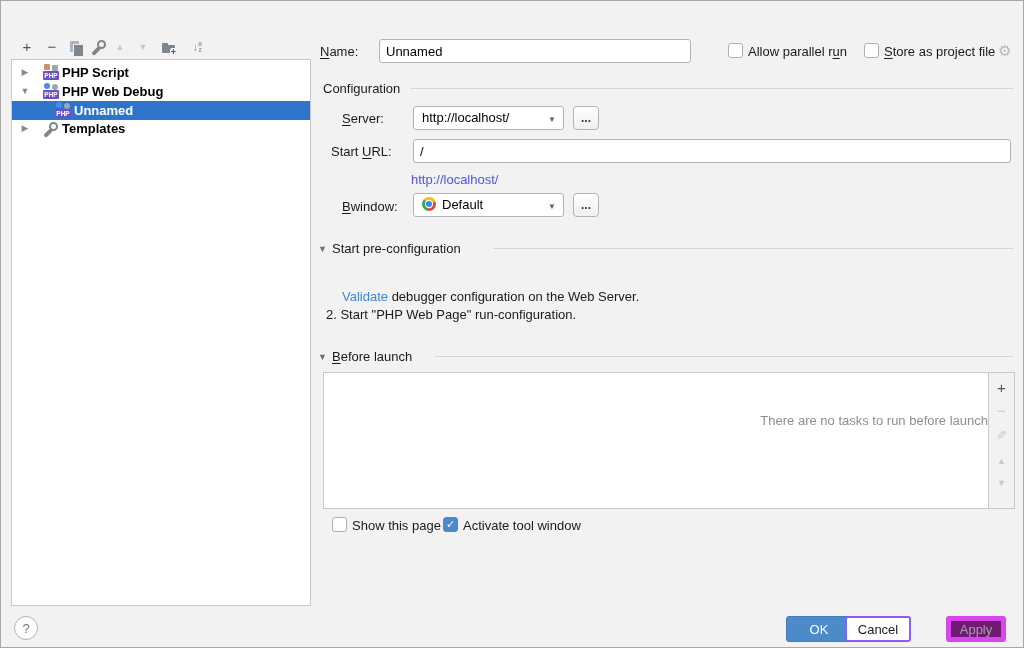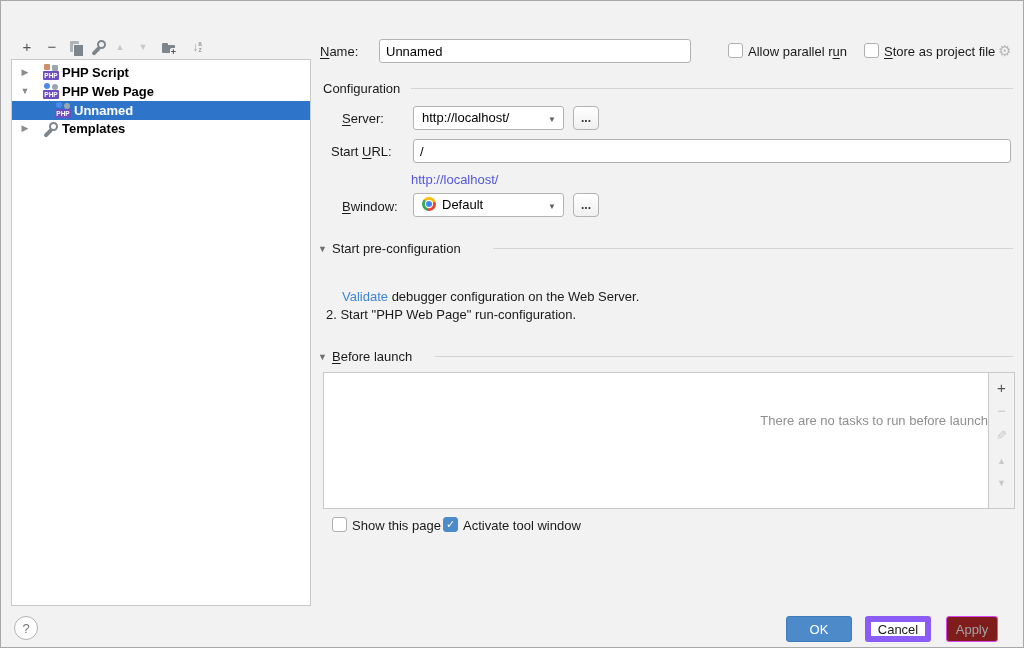--- a/index.html
+++ b/index.html
@@ -102,22 +102,22 @@
   .bl-btn { position:absolute; left:2px; width:21px; height:20px; background:none; border:none; text-align:center;
             font-family:inherit; cursor:pointer; }
   .bl-btn .g { line-height:20px; }
   .pencil { font-size:13px; color:#c5c8ca; display:inline-block; transform:scaleX(-1); }
 
   
   .help-btn { position:absolute; left:13px; top:615px; width:24px; height:24px; border-radius:50%;
               border:1px solid #b3b3b3; background:#fdfdfd; color:#777; font-size:13px; font-family:inherit; cursor:pointer; }
   .btn { position:absolute; top:615px; height:26px; border-radius:3px; font-family:inherit; font-size:13px; cursor:pointer; }
   .btn-ok { left:785px; width:66px; background:var(--ok-button, #4d8ac9); border:1px solid #3e7cbc; color:#fff; }
-  .btn-cancel { left:864px; width:66px; background:#fff; border:6px solid #8b5cf6; color:#1a1a1a; }
-  .btn-apply { left:945px; width:52px; background:#7f1d1d; border:1px solid #d946ef; color:#a3a3a3; cursor:default; }
+  .btn-cancel { left:844px; width:66px; background:#fff; border:2px solid #8b5cf6; color:#1a1a1a; }
+  .btn-apply { left:945px; width:60px; background:#701a75; border:5px solid #d946ef; color:#a3a3a3; cursor:default; }
 
   
   .chrome-icon { position:relative; display:inline-block; width:14px; height:14px; border-radius:50%;
                  vertical-align:-2px; margin-right:6px;
                  background:conic-gradient(from -50deg, #fbbc05 0 120deg, #ea4335 120deg 240deg, #34a853 240deg 360deg); }
   .chrome-icon::after { content:''; position:absolute; left:4px; top:4px; width:6px; height:6px; border-radius:50%;
                  background:#4285f4; box-shadow:0 0 0 1.2px #fff; }
 </style>
 </head>
 <body>
@@ -168,21 +168,21 @@
       </span>
       <span class="tree-label" style="left:50px">PHP Script</span>
     </div>
 
     <div class="tree-row" style="top:22px">
       <span class="tree-arrow">▼</span>
       <span class="php-icon" style="left:31px">
         <span class="pi-top web"></span>
         <span class="pi-badge">PHP</span>
       </span>
-      <span class="tree-label" style="left:50px">PHP Web Page</span>
+      <span class="tree-label" style="left:50px">PHP Web Debug</span>
     </div>
 
     <div class="tree-row selected" style="top:41px">
       <span class="php-icon" style="left:43px">
         <span class="pi-top web"></span>
         <span class="pi-badge">PHP</span>
       </span>
       <span class="tree-label" style="left:62px">Unnamed</span>
     </div>
 

